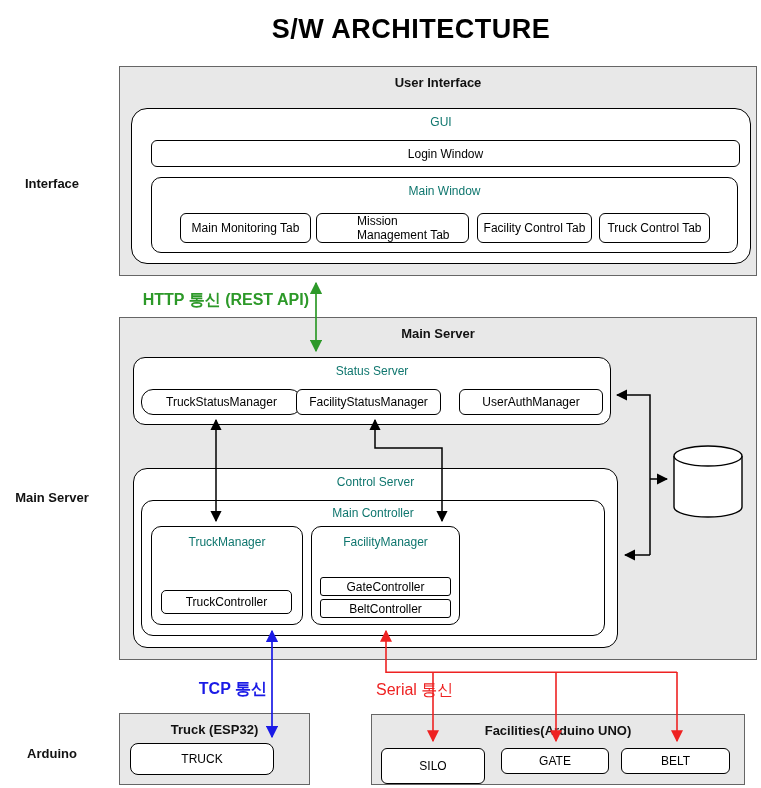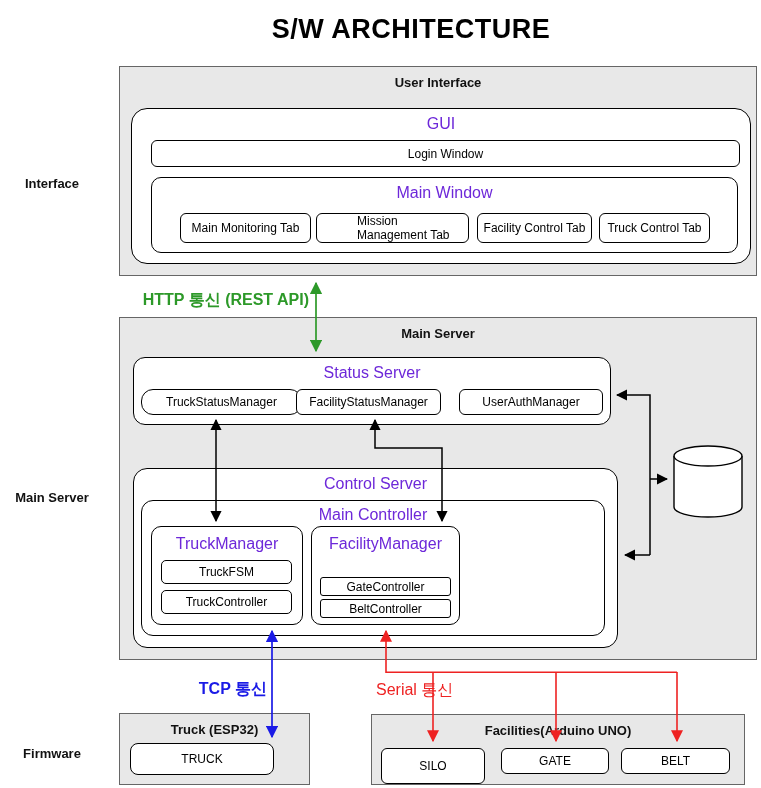--- a/index.html
+++ b/index.html
@@ -6,34 +6,34 @@
   #page{position:relative;width:761px;height:788px;background:#ffffff;
         font-family:"Liberation Sans",sans-serif;color:#000;overflow:hidden;}
   .abs{position:absolute;}
   #main-title{left:61px;top:14px;width:700px;text-align:center;
               font-size:27px;font-weight:bold;letter-spacing:0.5px;color:#000;}
   .side-label{left:0;width:104px;text-align:center;font-size:13px;font-weight:bold;color:#111;}
   .section{background:#e8e8e8;border:1.4px solid #666666;box-sizing:border-box;}
   .section-title{font-size:13px;font-weight:bold;color:#111;text-align:center;}
   .rbox{background:#ffffff;border:1.3px solid #000;box-sizing:border-box;}
   .ctr{display:flex;align-items:center;justify-content:center;font-size:12px;color:#000;}
-  .topc{text-align:center;font-size:16px;color:#6d28d9;}
+  .topc{text-align:center;font-size:12px;color:#0f766e;}
   .arrow-label{font-size:16px;font-weight:bold;white-space:nowrap;}
   svg.overlay{position:absolute;left:0;top:0;pointer-events:none;}
 </style>
 </head>
 <body>
 
 <div id="page">
 
   <div class="abs" id="main-title">S/W ARCHITECTURE</div>
 
   <div class="abs side-label" style="top:176px;">Interface</div>
   <div class="abs side-label" style="top:490px;">Main Server</div>
-  <div class="abs side-label" style="top:746px;">Firmware</div>
+  <div class="abs side-label" style="top:746px;">Arduino</div>
 
   <div class="abs section" style="left:119px;top:66px;width:638px;height:210px;">
     <div class="section-title" style="padding-top:8px;">User Interface</div>
   </div>
 
   <div class="abs rbox" style="left:131px;top:108px;width:620px;height:156px;border-radius:16px;">
     <div class="topc" style="padding-top:6px;">GUI</div>
   </div>
 
   <div class="abs rbox ctr" style="left:151px;top:140px;width:589px;height:27px;border-radius:6px;">
@@ -79,23 +79,20 @@
   <div class="abs rbox" style="left:133px;top:468px;width:485px;height:180px;border-radius:14px;">
     <div class="topc" style="padding-top:6px;">Control Server</div>
   </div>
 
   <div class="abs rbox" style="left:141px;top:500px;width:464px;height:136px;border-radius:12px;">
     <div class="topc" style="padding-top:5px;">Main Controller</div>
   </div>
 
   <div class="abs rbox" style="left:151px;top:526px;width:152px;height:99px;border-radius:10px;">
     <div class="topc" style="padding-top:8px;">TruckManager</div>
-  </div>
-  <div class="abs rbox ctr" style="left:161px;top:560px;width:131px;height:24px;border-radius:5px;">
-    <span>TruckFSM</span>
   </div>
   <div class="abs rbox ctr" style="left:161px;top:590px;width:131px;height:24px;border-radius:5px;">
     <span>TruckController</span>
   </div>
 
   <div class="abs rbox" style="left:311px;top:526px;width:149px;height:99px;border-radius:10px;">
     <div class="topc" style="padding-top:8px;">FacilityManager</div>
   </div>
   <div class="abs rbox ctr" style="left:320px;top:577px;width:131px;height:19px;border-radius:3px;">
     <span>GateController</span>

